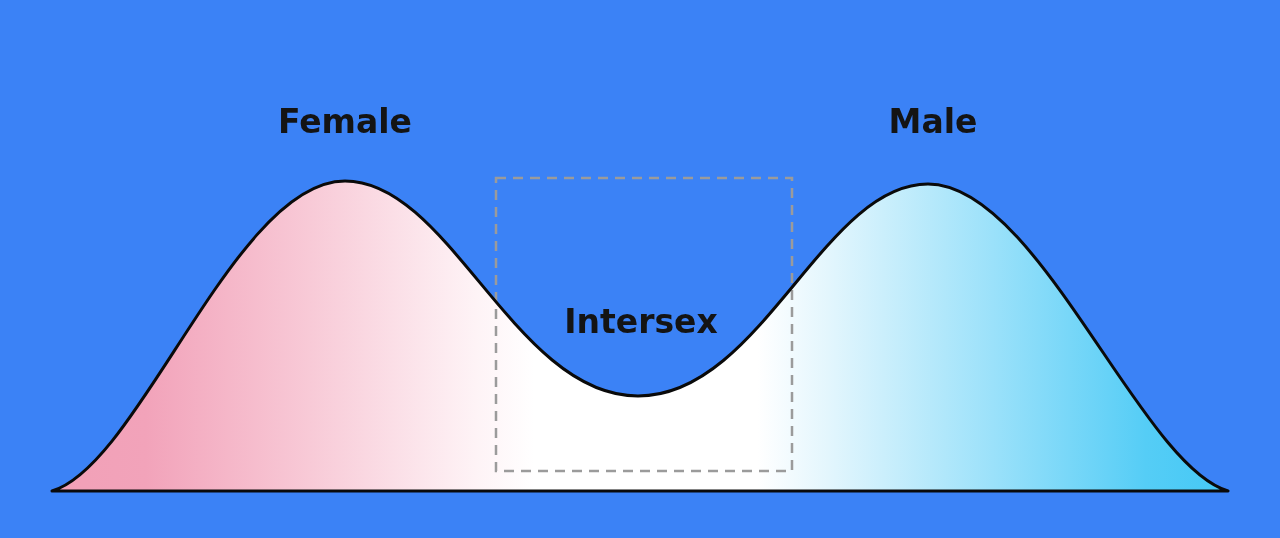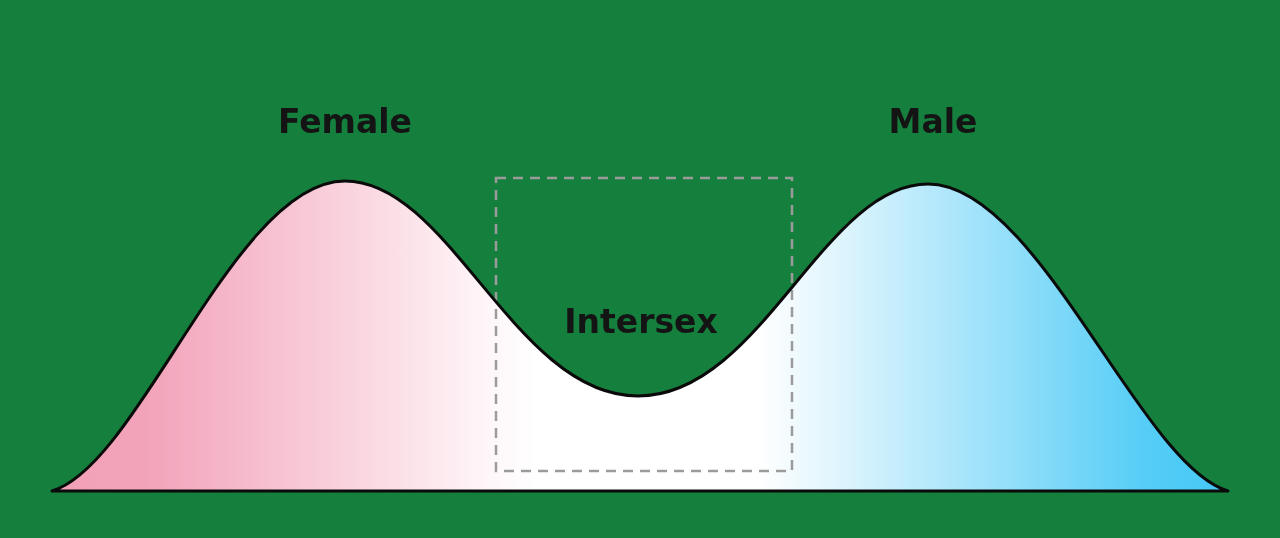--- a/index.html
+++ b/index.html
@@ -4,21 +4,21 @@
 <style>
   html, body {
     margin: 0;
     padding: 0;
     background: #ffffff;
   }
   .canvas {
     position: relative;
     width: 1280px;
     height: 538px;
-    background: #15803d;
+    background: #3b82f6;
     overflow: hidden;
     font-family: "DejaVu Sans", "Liberation Sans", sans-serif;
   }
   svg { display: block; }
   .label {
     font-family: "DejaVu Sans", "Liberation Sans", sans-serif;
     font-weight: 600;
     font-size: 33px;
   }
 </style>

